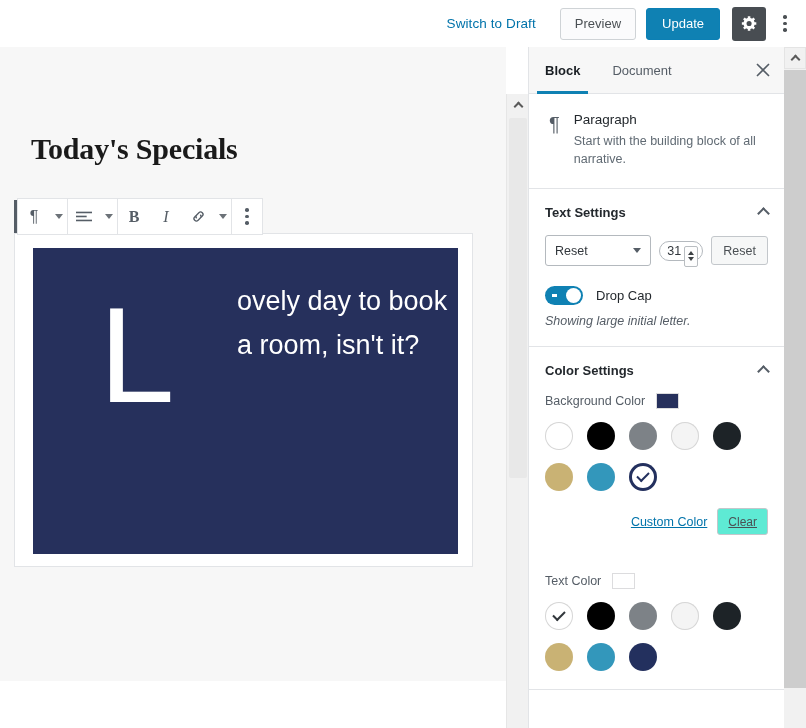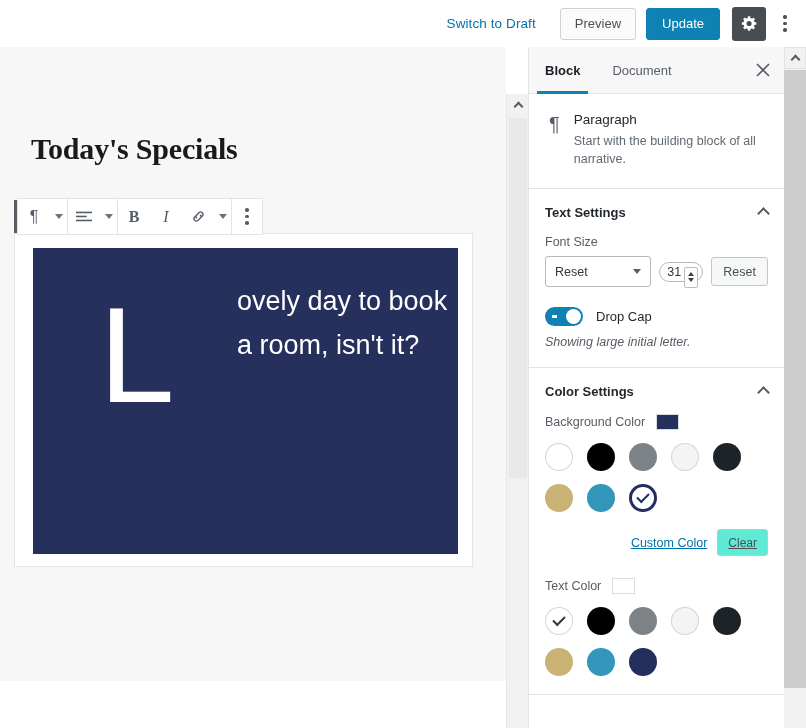--- a/index.html
+++ b/index.html
@@ -373,21 +373,20 @@
         <div class="sb-blockdesc">Start with the building block of all narrative.</div>
       </div>
     </div>
 
     <div class="panel">
       <div class="panel-head">
         <span class="panel-title">Text Settings</span>
         <span class="chev-up"></span>
       </div>
 
-      <div class="field-label">Font Size</div>
 
       <div class="fontsize-row">
         <div class="select-custom">
           <span>Reset</span>
           <span class="caret-dn"></span>
         </div>
         <div class="num-wrap">
           <span class="num-val">31</span>
           <span class="spinner">
             <span class="sp-up"></span>
@@ -428,21 +427,21 @@
           <span class="swatch ring-sel">
             <span class="check" style="color: rgb(35, 48, 94);"></span>
           </span>
         </div>
 
       <div class="custom-row">
         <span class="custom-color-link">Custom Color</span>
         <span class="btn-clear">Clear</span>
       </div>
 
-      <div class="color-hdr" style="margin-top:22px;">
+      <div class="color-hdr" style="margin-top:38px;">
         <span class="color-hdr-label">Text Color</span>
         <span class="color-chip" style="background: rgb(255, 255, 255);"></span>
       </div>
       <div class="swatches" id="text-swatches">
           <span class="swatch thin-border" style="background: rgb(255, 255, 255);">
             <span class="check" style="color: rgb(50, 55, 60);"></span>
           </span>
           <span class="swatch" style="background: rgb(0, 0, 0);"></span>
           <span class="swatch" style="background: rgb(125, 130, 135);"></span>
           <span class="swatch thin-border" style="background: rgb(244, 244, 244);"></span>

